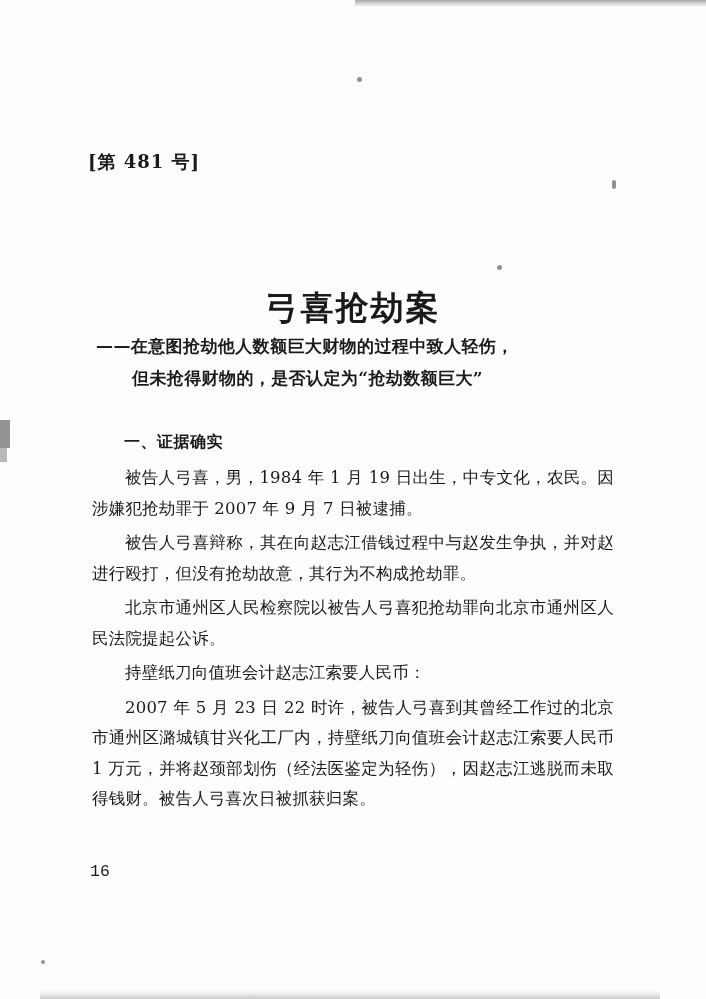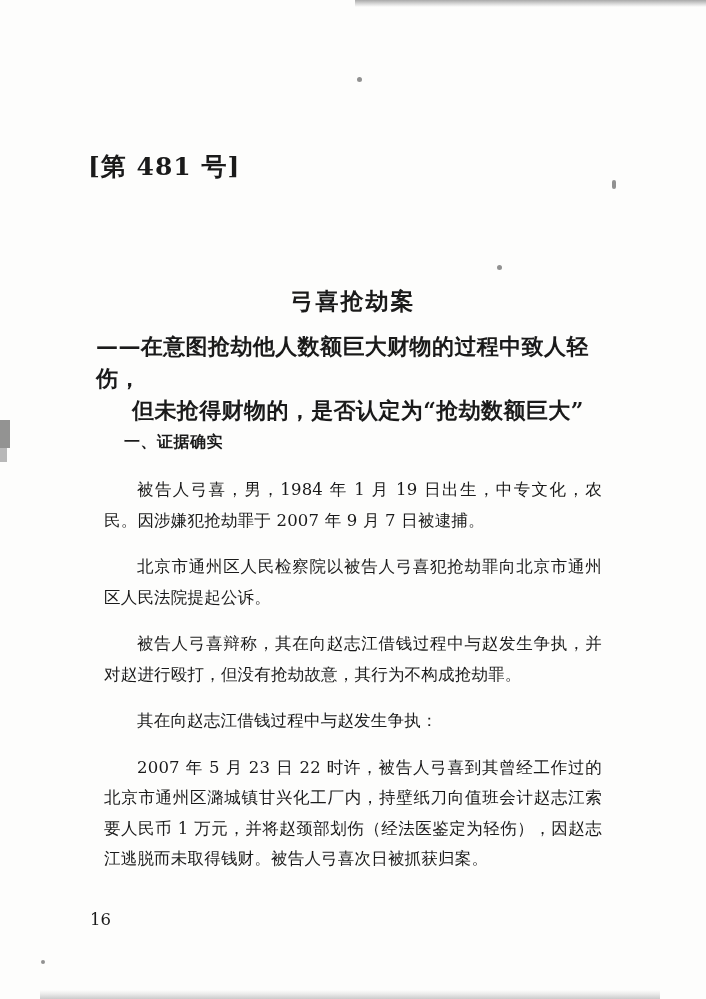--- a/index.html
+++ b/index.html
@@ -74,43 +74,43 @@
     left: 0;
     top: 0;
     width: 706px;
     height: 999px;
   }
 
   .case-number {
     position: absolute;
     left: 88px;
     top: 150px;
-    font-size: 25px;
+    font-size: 18px;
     font-weight: bold;
     letter-spacing: 1px;
     font-family: "DejaVu Serif", "Liberation Serif", serif;
   }
 
   .case-title {
     position: absolute;
     left: 0;
     top: 286px;
     width: 706px;
     text-align: center;
-    font-size: 23px;
+    font-size: 33px;
     font-weight: bold;
     letter-spacing: 2px;
   }
 
   .subtitle {
     position: absolute;
     left: 96px;
     top: 330px;
     width: 520px;
-    font-size: 22px;
+    font-size: 17px;
     font-weight: bold;
     line-height: 32px;
     letter-spacing: 0.4px;
   }
   .subtitle .line1 {
     display: block;
     text-indent: 0;
   }
   .subtitle .line2 {
     display: block;
@@ -130,29 +130,30 @@
     position: absolute;
     left: 88px;
     top: 459px;
     width: 530px;
     font-size: 16.5px;
     line-height: 30.5px;
     text-align: justify;
     letter-spacing: 0.2px;
   }
   .body-text p {
-    margin: 16px;
+    margin: 4px;
     text-indent: 33px;
   }
 
   .page-number {
     position: absolute;
     left: 90px;
-    top: 910px;
+    top: 862px;
     font-size: 16.5px;
+    font-family: Liberation Mono, monospace;
   }
 </style>
 </head>
 <body>
 
 <div class="page">
   <div class="scan-edge-top"></div>
   <div class="scan-edge-bottom"></div>
   <div class="scan-edge-left"></div>
   <div class="scan-edge-left2"></div>
@@ -171,21 +172,21 @@
 
   <div class="subtitle">
     <span class="line1">——在意图抢劫他人数额巨大财物的过程中致人轻伤，</span>
     <span class="line2">但未抢得财物的，是否认定为“抢劫数额巨大”</span>
   </div>
 
   <div class="section-heading">一、证据确实</div>
 
   <div class="body-text">
     <p>被告人弓喜，男，1984 年 1 月 19 日出生，中专文化，农民。因涉嫌犯抢劫罪于 2007 年 9 月 7 日被逮捕。</p>
+    <p>被告人弓喜辩称，其在向赵志江借钱过程中与赵发生争执，并对赵进行殴打，但没有抢劫故意，其行为不构成抢劫罪。</p>
     <p>北京市通州区人民检察院以被告人弓喜犯抢劫罪向北京市通州区人民法院提起公诉。</p>
-    <p>被告人弓喜辩称，其在向赵志江借钱过程中与赵发生争执，并对赵进行殴打，但没有抢劫故意，其行为不构成抢劫罪。</p>
-    <p>其在向赵志江借钱过程中与赵发生争执：</p>
+    <p>持壁纸刀向值班会计赵志江索要人民币：</p>
     <p>2007 年 5 月 23 日 22 时许，被告人弓喜到其曾经工作过的北京市通州区潞城镇甘兴化工厂内，持壁纸刀向值班会计赵志江索要人民币 1 万元，并将赵颈部划伤（经法医鉴定为轻伤），因赵志江逃脱而未取得钱财。被告人弓喜次日被抓获归案。</p>
   </div>
 
   <div class="page-number">16</div>
 
 </div>
 
 </body></html>

